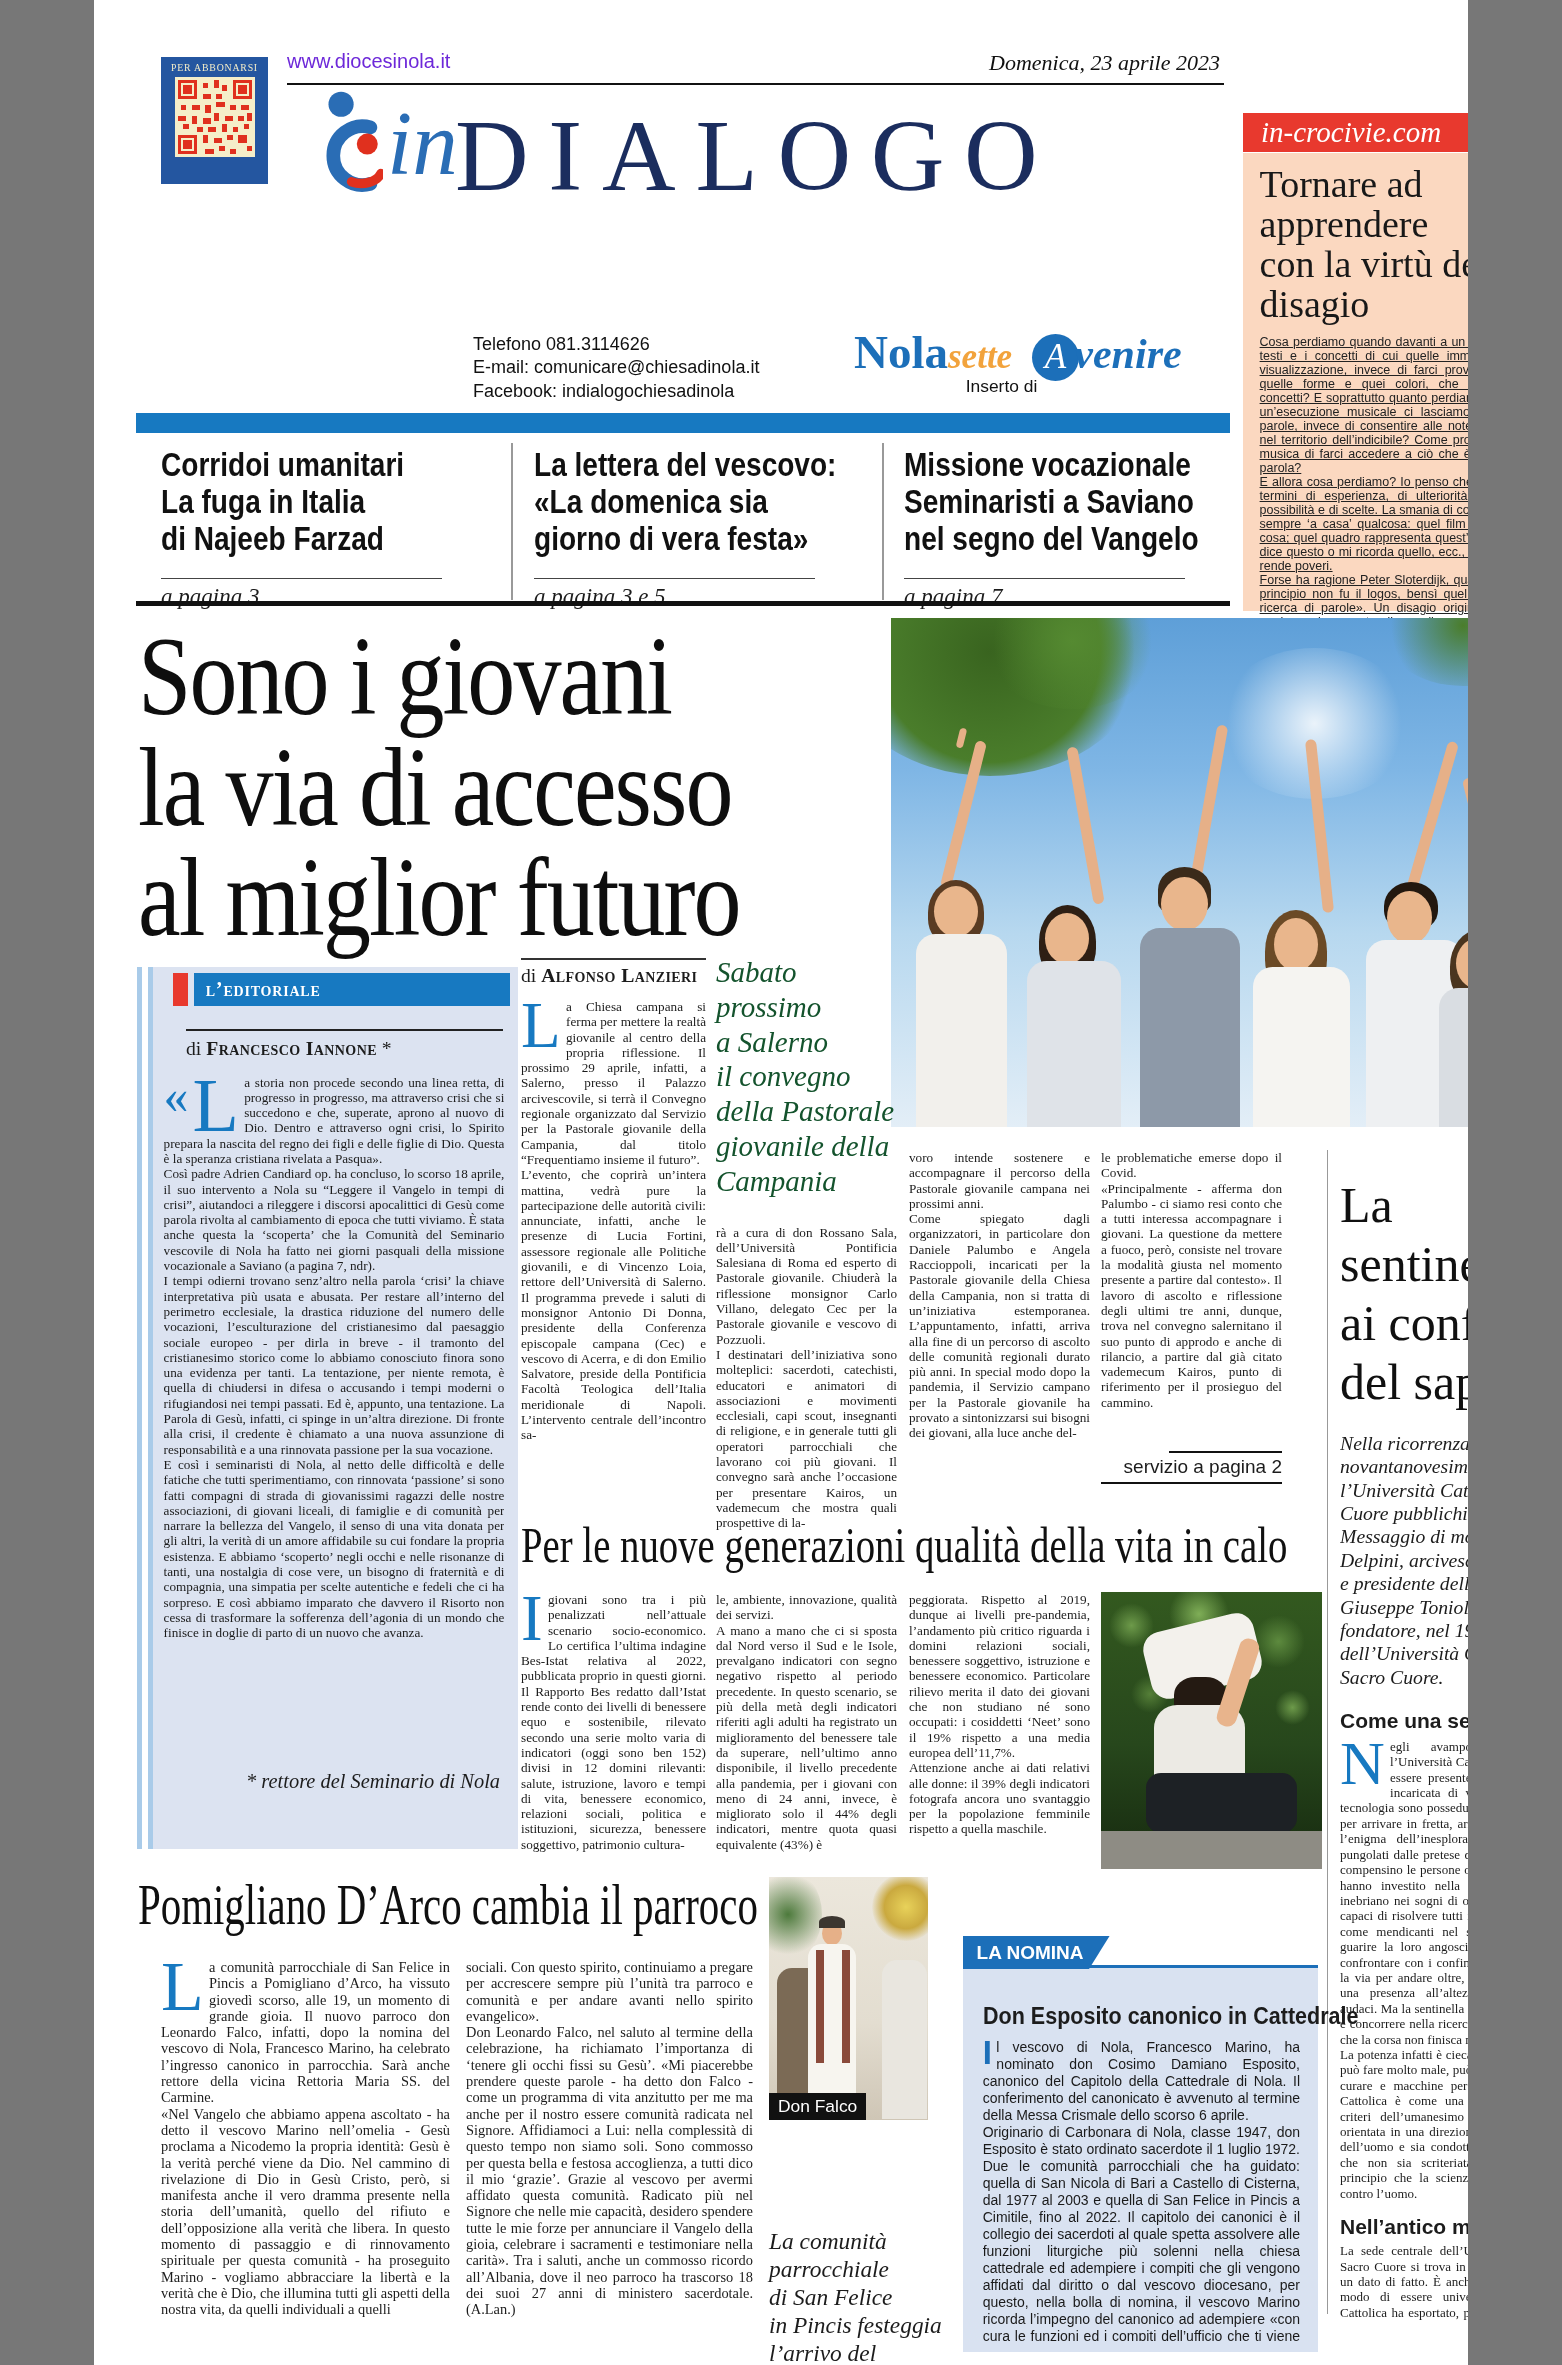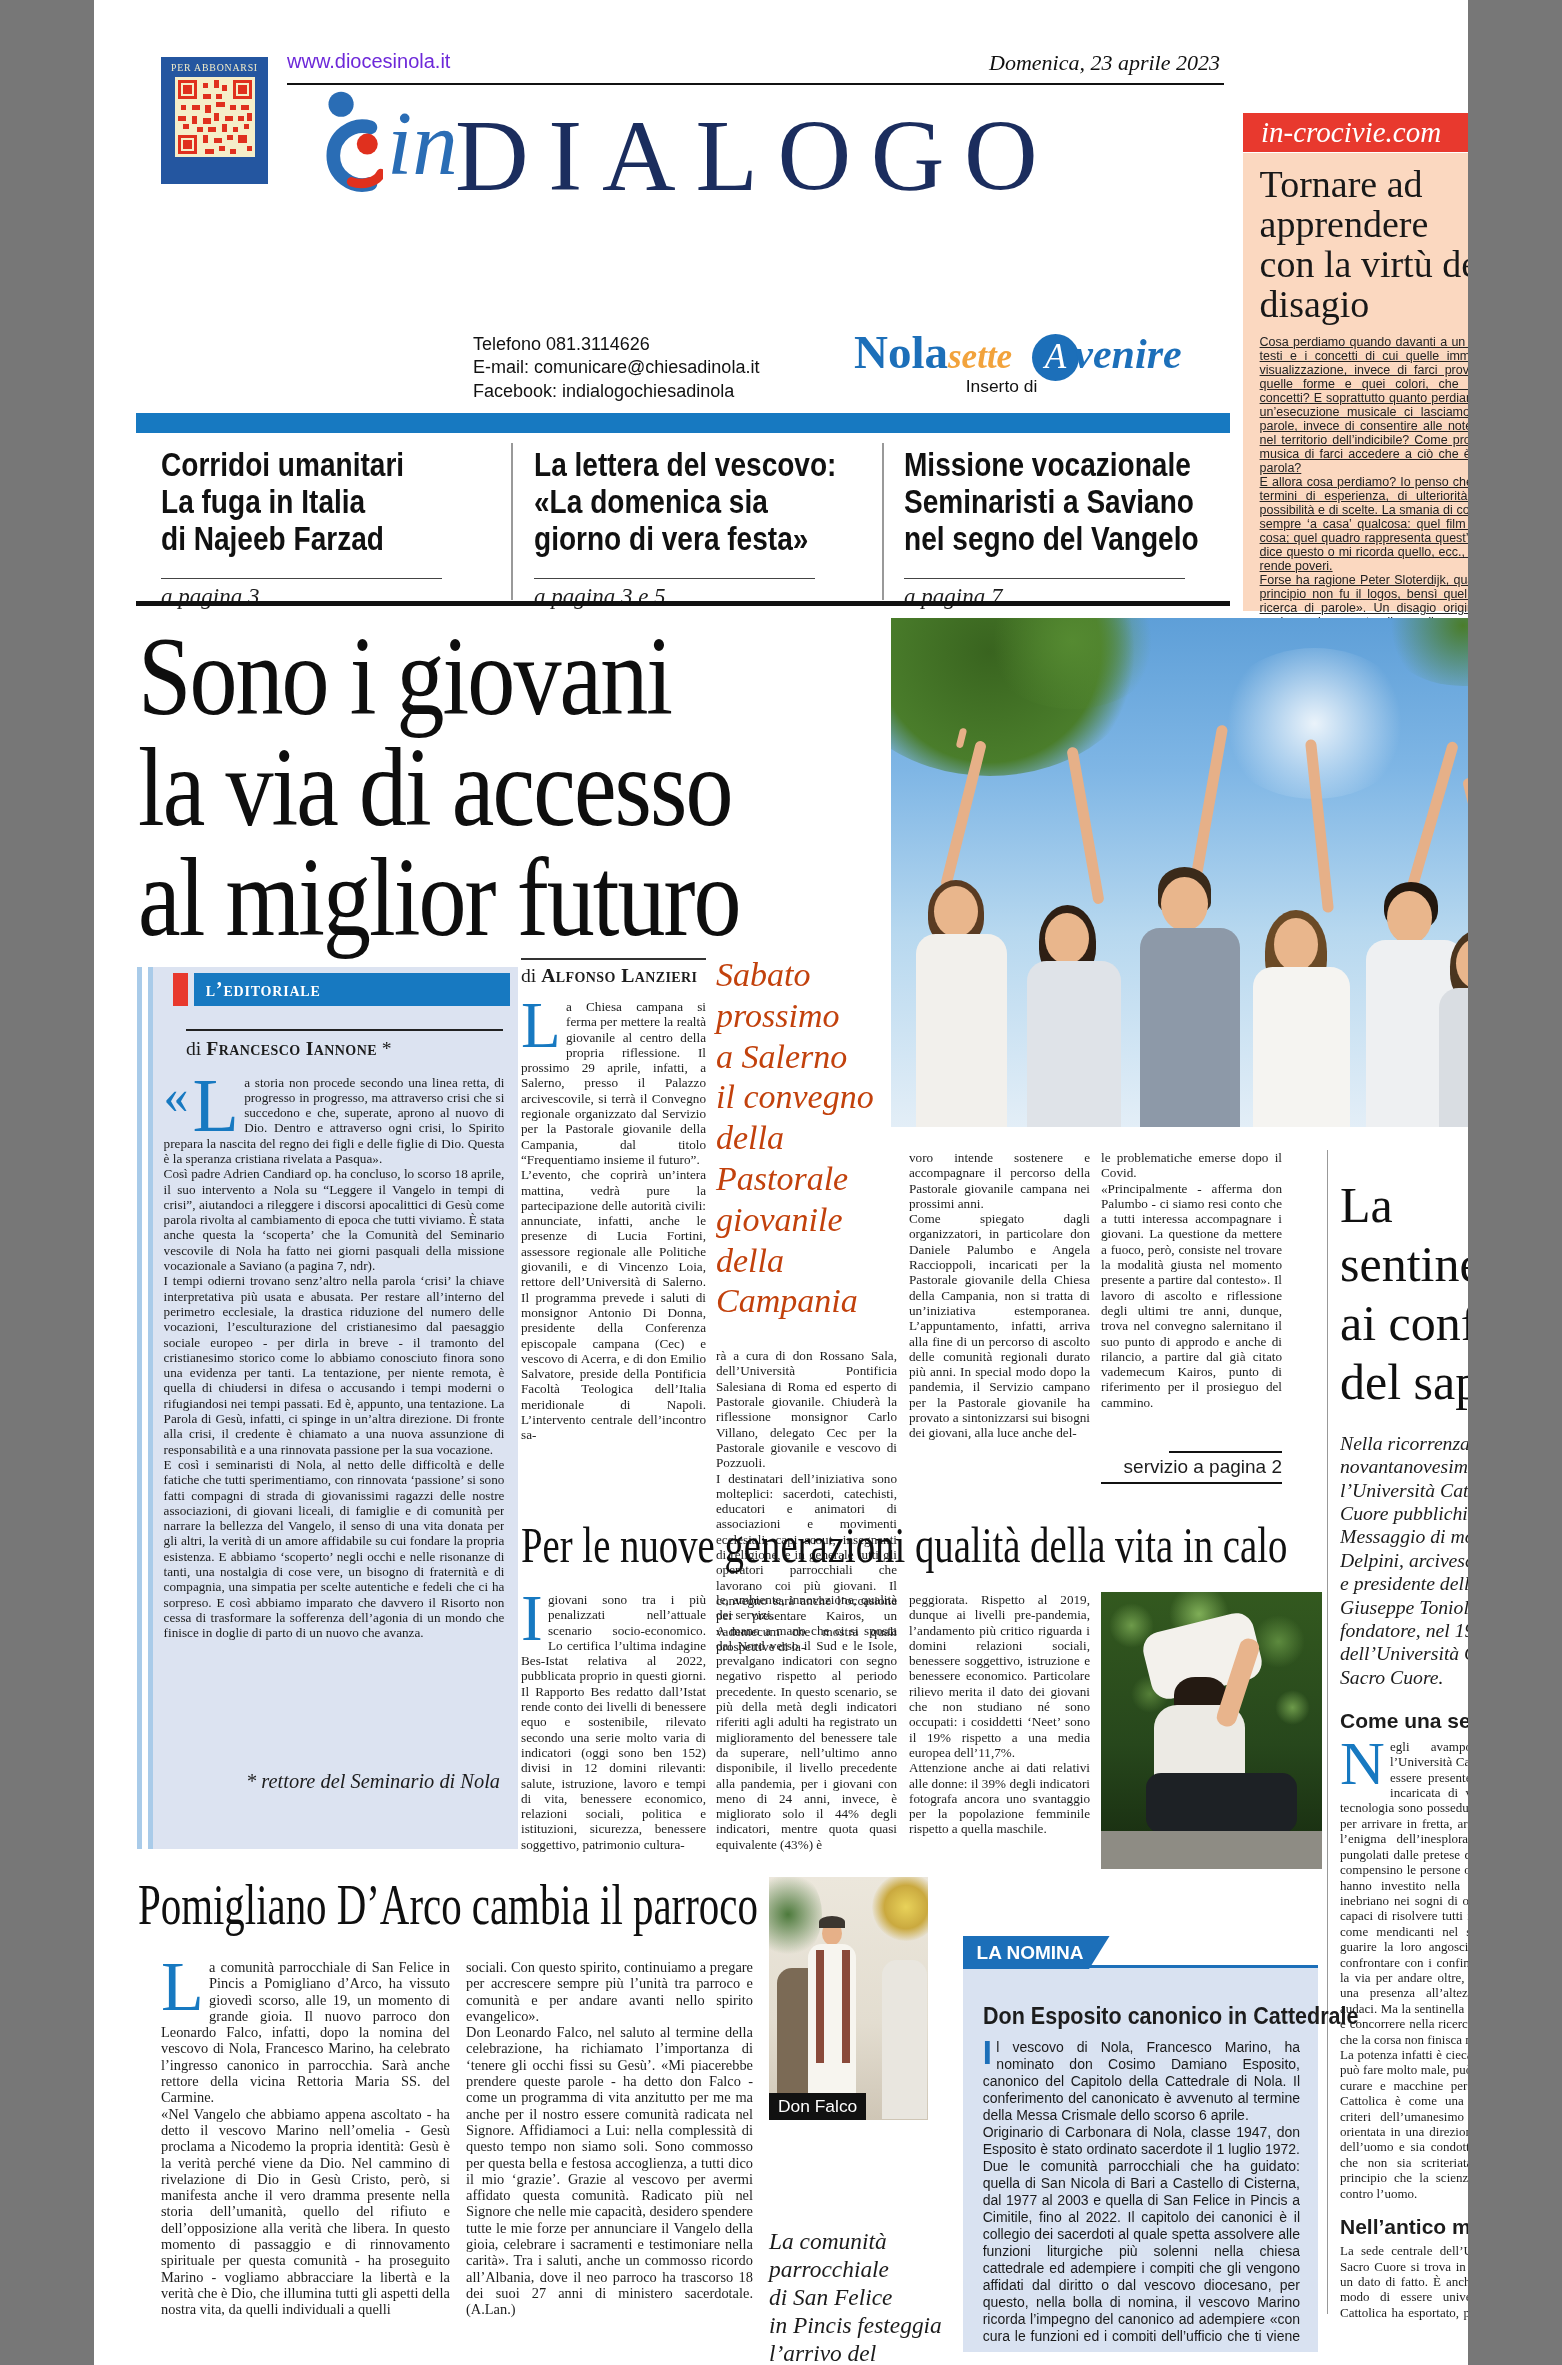--- a/index.html
+++ b/index.html
@@ -47,21 +47,21 @@
   .edi-labelbar{background:#1779c1;color:#fff;display:flex;align-items:center;padding-left:12px;
                 font-size:20.4px;font-variant:small-caps;letter-spacing:0.8px;font-weight:bold;}
   .edi-title{font-size:44px;line-height:1.05;color:#1b1b1b;}
   .byline{font-size:19.7px;}
   .byline .nm{font-variant:small-caps;font-weight:bold;letter-spacing:0.4px;}
   .body-text{font-size:13.2px;line-height:15.3px;text-align:justify;color:#1b1b1b;}
   .dc{float:left;color:#1779c1;line-height:.8;padding-right:5.3px;font-family:"Liberation Serif",serif;}
   .oq{float:left;color:#1779c1;font-size:50px;line-height:.85;padding-right:3.8px;}
   .edi-sign{font-style:italic;font-size:20.4px;text-align:right;}
   
-  .stand{font-style:italic;font-size:34px;line-height:1.2;color:#c2410c;}
+  .stand{font-style:italic;font-size:29px;line-height:1.2;color:#14532d;}
   .more-ref{font-family:"Liberation Sans",sans-serif;font-size:19px;text-align:right;}
   
   .bes-h{font-size:51px;transform:scaleX(.76);transform-origin:left top;white-space:nowrap;color:#101010;}
   
   .sen-h{font-size:50px;line-height:1.18;color:#101010;}
   .sen-intro{font-style:italic;font-size:19.7px;line-height:23.4px;}
   .sen-sub{font-family:"Liberation Sans",sans-serif;font-weight:bold;font-size:21px;}
   .sen-body{font-size:13px;line-height:15.4px;text-align:justify;}
   
   .par-h{font-size:56px;transform:scaleX(.73);transform-origin:left top;white-space:nowrap;color:#0f0f0f;}

